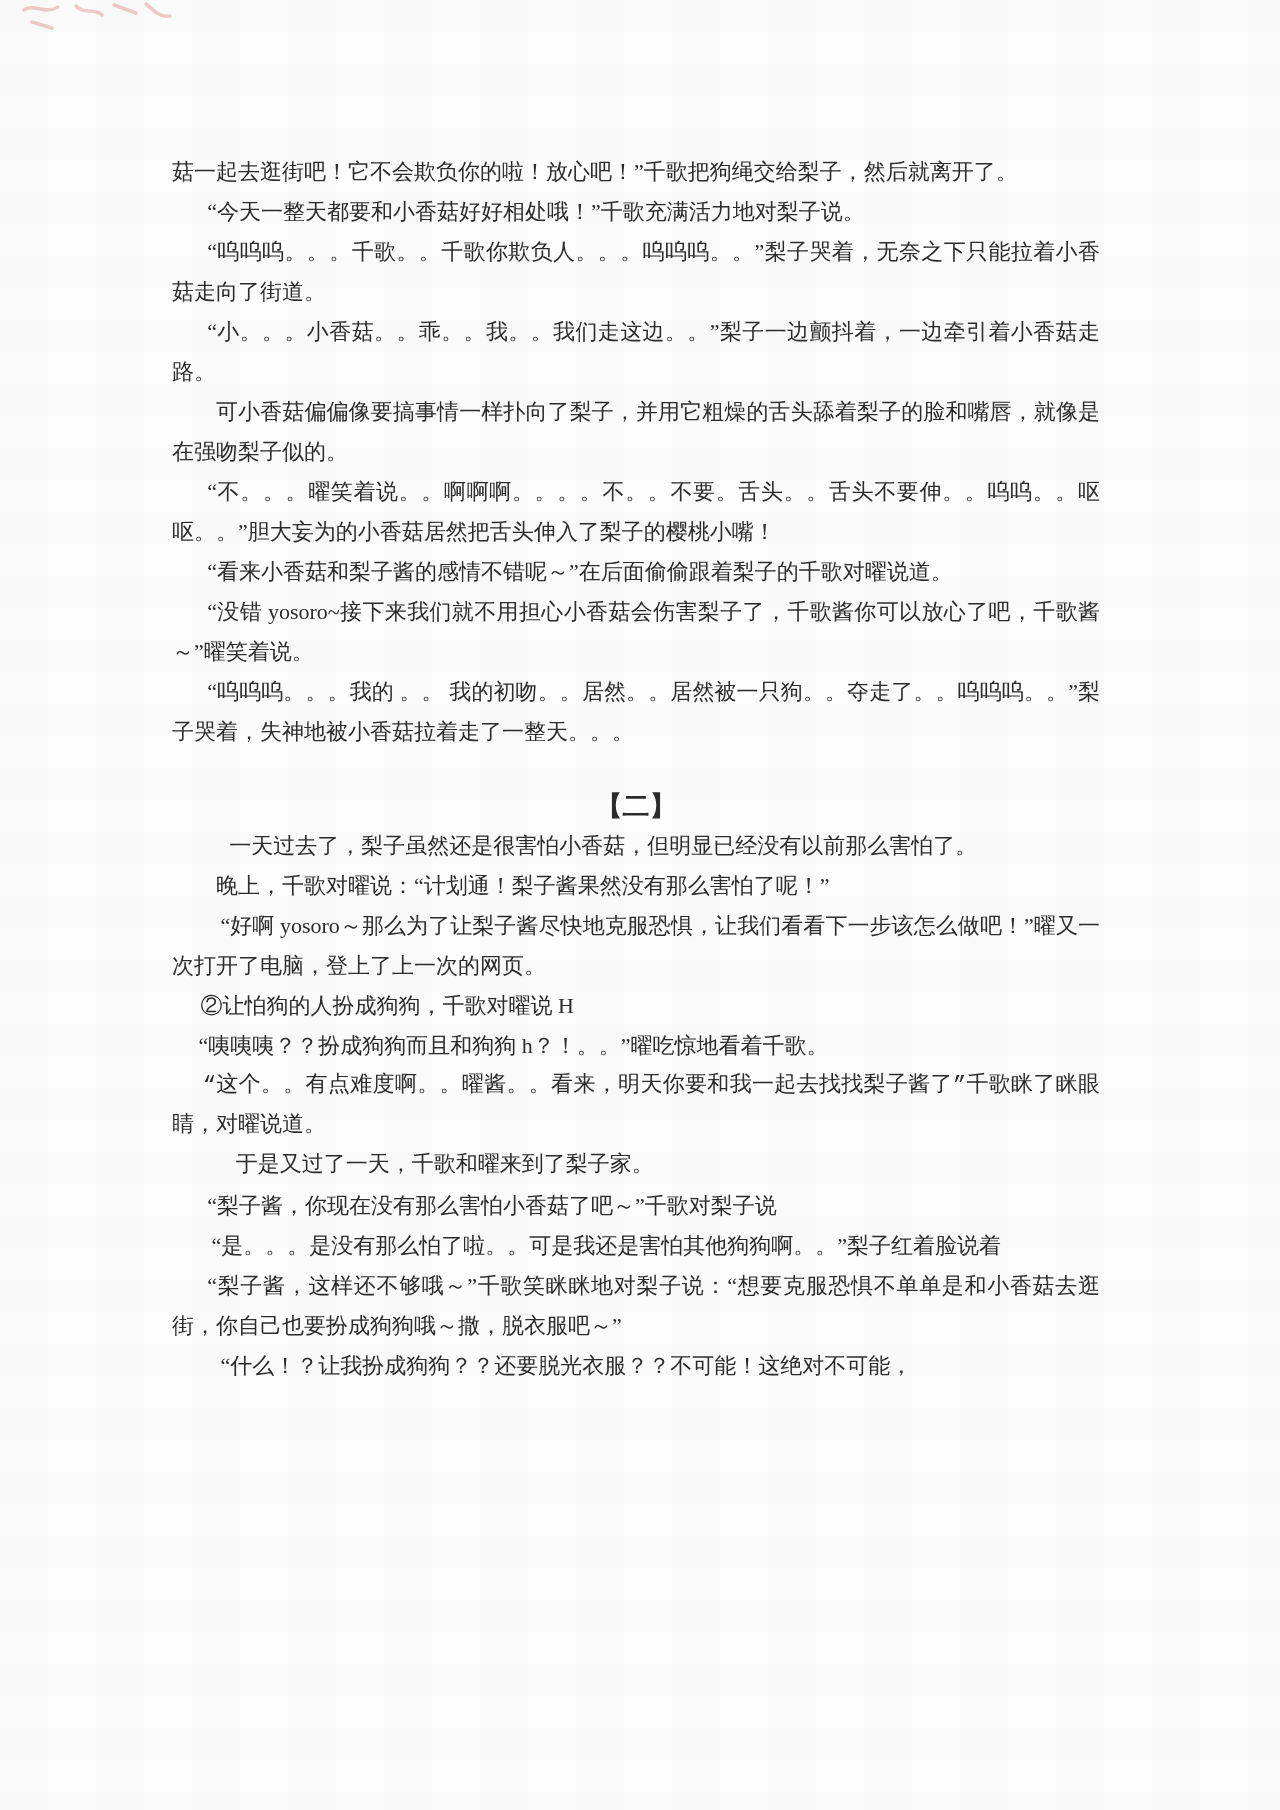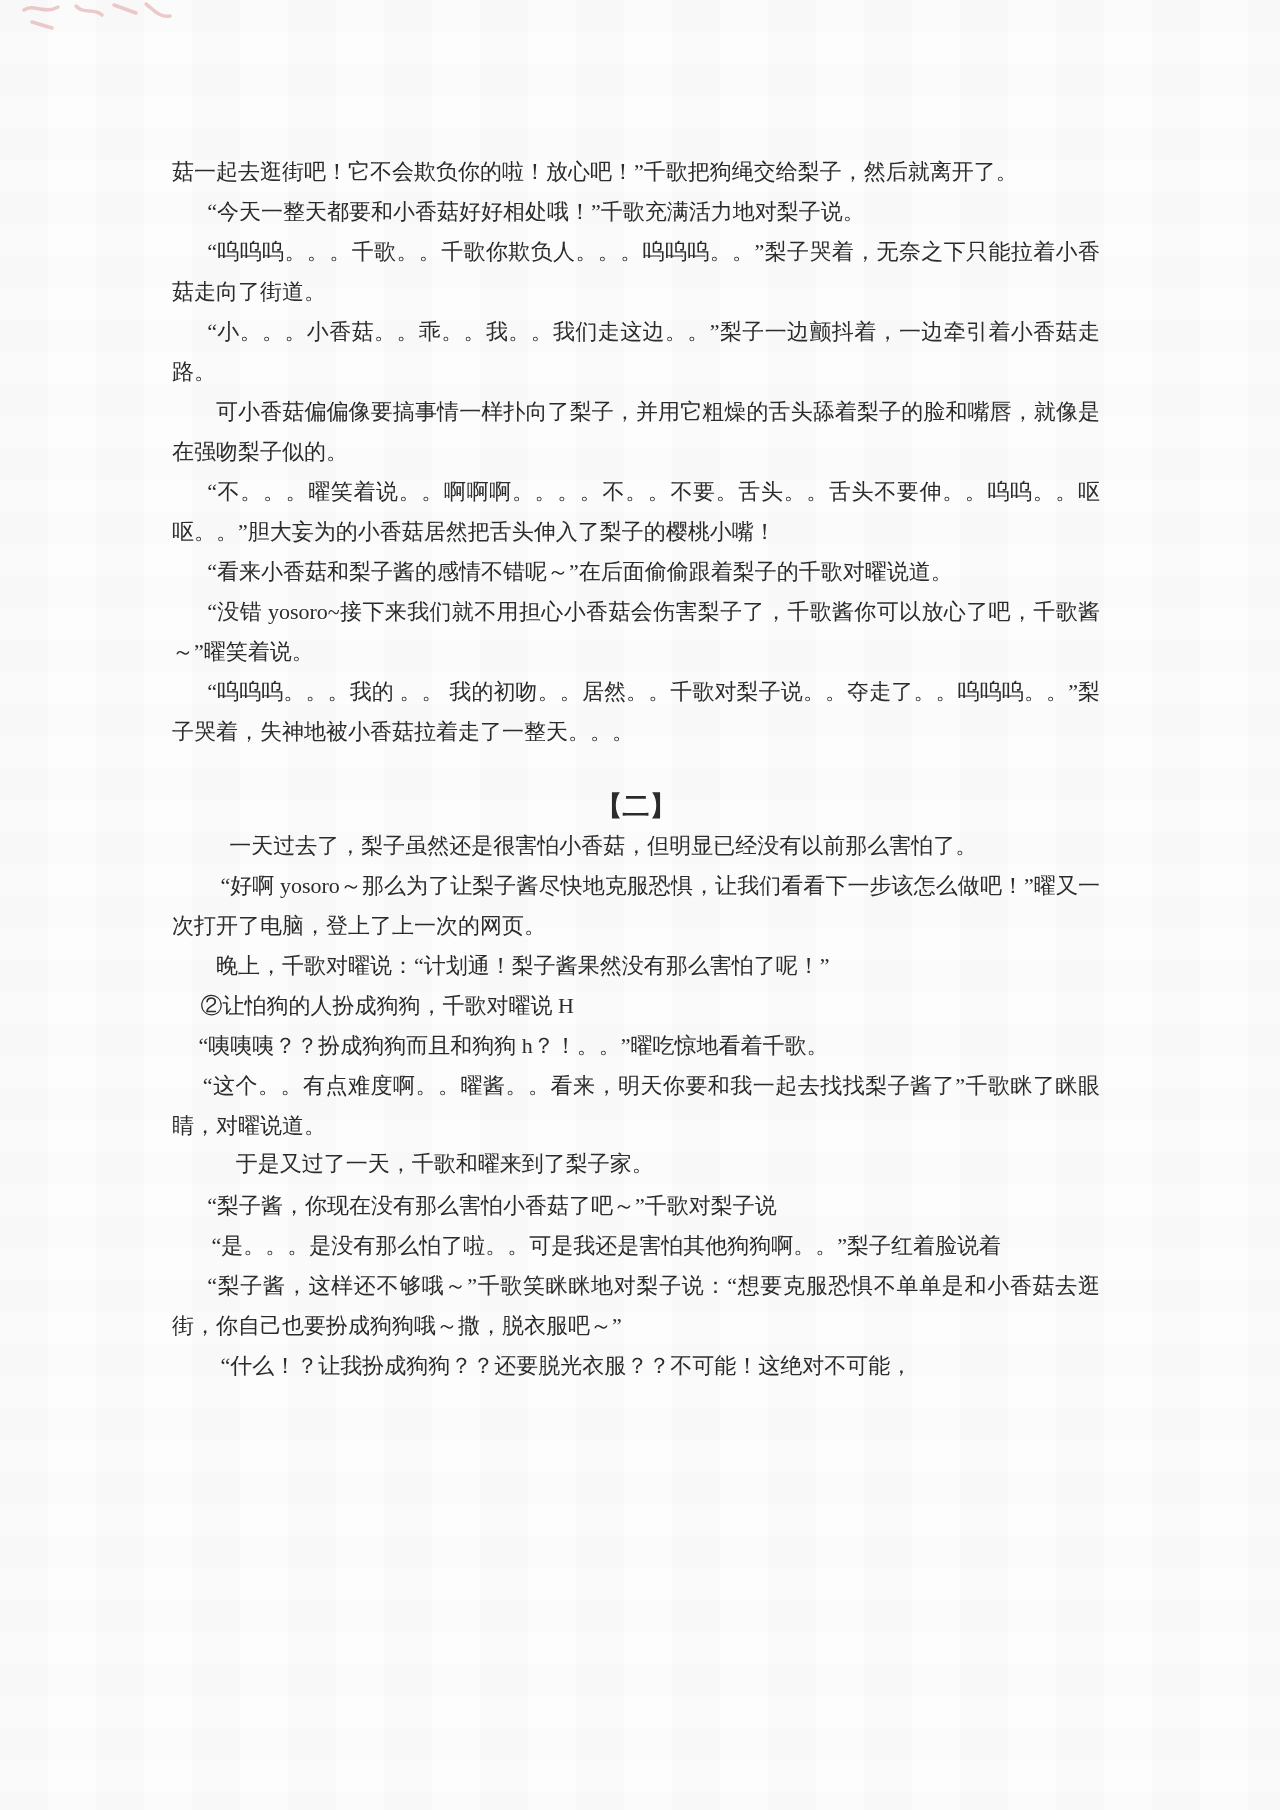--- a/index.html
+++ b/index.html
@@ -74,33 +74,33 @@
     <section>
 
     <p style="text-indent: 0em;">菇一起去逛街吧！它不会欺负你的啦！放心吧！”千歌把狗绳交给梨子，然后就离开了。</p>
         <p style="text-indent: 1.6em;">“今天一整天都要和小香菇好好相处哦！”千歌充满活力地对梨子说。</p>
         <p style="text-indent: 1.6em;">“呜呜呜。。。千歌。。千歌你欺负人。。。呜呜呜。。”梨子哭着，无奈之下只能拉着小香菇走向了街道。</p>
         <p style="text-indent: 1.6em;">“小。。。小香菇。。乖。。我。。我们走这边。。”梨子一边颤抖着，一边牵引着小香菇走路。</p>
         <p style="text-indent: 2em;">可小香菇偏偏像要搞事情一样扑向了梨子，并用它粗燥的舌头舔着梨子的脸和嘴唇，就像是在强吻梨子似的。</p>
         <p style="text-indent: 1.6em;">“不。。。曜笑着说。。啊啊啊。。。。不。。不要。舌头。。舌头不要伸。。呜呜。。呕呕。。”胆大妄为的小香菇居然把舌头伸入了梨子的樱桃小嘴！</p>
         <p style="text-indent: 1.6em;">“看来小香菇和梨子酱的感情不错呢～”在后面偷偷跟着梨子的千歌对曜说道。</p>
         <p style="text-indent: 1.6em;">“没错 yosoro~接下来我们就不用担心小香菇会伤害梨子了，千歌酱你可以放心了吧，千歌酱～”曜笑着说。</p>
-        <p style="text-indent: 1.6em;">“呜呜呜。。。我的 。。 我的初吻。。居然。。千歌对梨子说。。夺走了。。呜呜呜。。”梨子哭着，失神地被小香菇拉着走了一整天。。。</p>
+        <p style="text-indent: 1.6em;">“呜呜呜。。。我的 。。 我的初吻。。居然。。居然被一只狗。。夺走了。。呜呜呜。。”梨子哭着，失神地被小香菇拉着走了一整天。。。</p>
       </section>
 
     <h2 class="section-heading">【二】</h2>
 
     <section>
 
     <p style="text-indent: 2.6em;">一天过去了，梨子虽然还是很害怕小香菇，但明显已经没有以前那么害怕了。</p>
+        <p style="text-indent: 2em;">晚上，千歌对曜说：“计划通！梨子酱果然没有那么害怕了呢！”</p>
         <p style="text-indent: 2.2em;">“好啊 yosoro～那么为了让梨子酱尽快地克服恐惧，让我们看看下一步该怎么做吧！”曜又一次打开了电脑，登上了上一次的网页。</p>
-        <p style="text-indent: 2em;">晚上，千歌对曜说：“计划通！梨子酱果然没有那么害怕了呢！”</p>
         <p style="text-indent: 1.3em;">②让怕狗的人扮成狗狗，千歌对曜说 H</p>
         <p style="text-indent: 1.2em;">“咦咦咦？？扮成狗狗而且和狗狗 h？！。。”曜吃惊地看着千歌。</p>
-        <p style="text-indent: 1.4em;">“这个。。有点难度啊。。曜酱。。看来，明天你要和我一起去找找梨子酱了”千歌眯了眯眼睛，对曜说道。</p>
+        <p style="text-indent: 1.4em; font-family: Liberation Mono, monospace;">“这个。。有点难度啊。。曜酱。。看来，明天你要和我一起去找找梨子酱了”千歌眯了眯眼睛，对曜说道。</p>
         <p style="text-indent: 2.9em; font-family: Liberation Mono, monospace;">于是又过了一天，千歌和曜来到了梨子家。</p>
         <p style="text-indent: 1.6em;">“梨子酱，你现在没有那么害怕小香菇了吧～”千歌对梨子说</p>
         <p style="text-indent: 1.8em;">“是。。。是没有那么怕了啦。。可是我还是害怕其他狗狗啊。。”梨子红着脸说着</p>
         <p style="text-indent: 1.6em;">“梨子酱，这样还不够哦～”千歌笑眯眯地对梨子说：“想要克服恐惧不单单是和小香菇去逛街，你自己也要扮成狗狗哦～撒，脱衣服吧～”</p>
         <p style="text-indent: 2.2em;">“什么！？让我扮成狗狗？？还要脱光衣服？？不可能！这绝对不可能，</p>
       </section>
 
   </div>
 </div>
 

